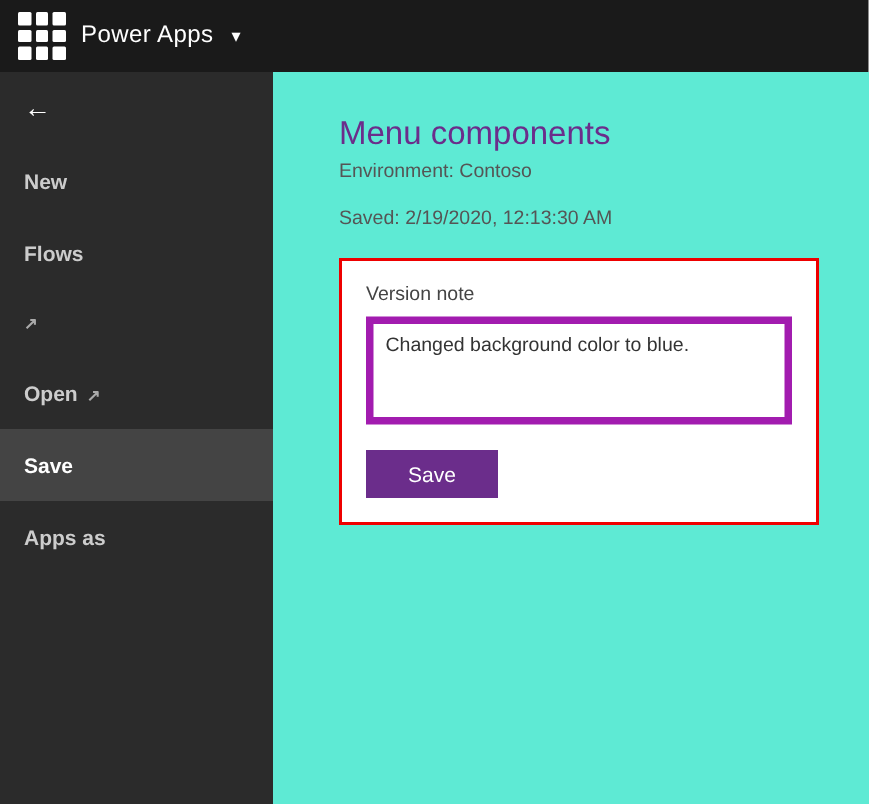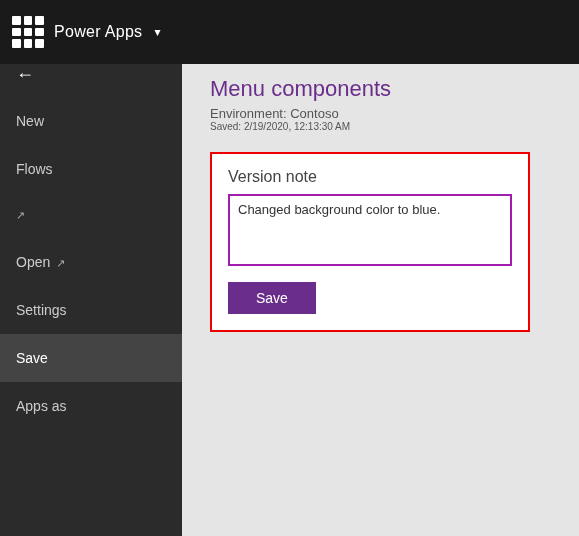--- a/index.html
+++ b/index.html
@@ -8,21 +8,21 @@
       height: 536px;
       font-family: 'Segoe UI', sans-serif;
       display: flex;
       overflow: hidden;
     }
 
     
     .top-bar {
       position: absolute;
       top: 0; left: 0; right: 0;
-      height: 64px;
+      height: 48px;
       background: #1a1a1a;
       display: flex;
       align-items: center;
       padding: 0 12px;
       gap: 10px;
       z-index: 10;
     }
     .waffle-icon {
       width: 32px;
       height: 32px;
@@ -75,75 +75,76 @@
     }
 
     .nav-item {
       display: flex;
       align-items: flex-end;
       padding: 16px 16px;
       color: #ccc;
       cursor: pointer;
       font-size: 14px;
       gap: 6px;
+      font-weight: bold;
     }
     .nav-item.highlighted {
       background: #444;
       color: #fff;
     }
     .ext-icon {
       font-size: 11px;
       color: #aaa;
     }
 
     
     .main-content {
       flex: 1;
-      background: #e5e5e5;
-      padding: 28px 28px;
+      background: #5eead4;
+      padding: 28px 44px;
       overflow: auto;
     }
 
     .page-title {
       font-size: 22px;
       color: #6b2d8b;
       font-weight: 400;
       margin-bottom: 4px;
     }
 
     .environment-label {
       font-size: 13px;
       color: #555;
-      margin-bottom: 0;
+      margin-bottom: 16px;
     }
 
     .saved-label {
-      font-size: 10px;
+      font-size: 13px;
       color: #555;
       margin-bottom: 20px;
     }
 
     
     .version-box {
       border: 2px solid #e00;
       background: #fff;
       padding: 14px 16px 16px;
       width: 320px;
     }
 
     .version-label {
-      font-size: 16px;
+      font-size: 13px;
       color: #444;
       margin-bottom: 8px;
     }
 
     .version-textarea {
       width: 100%;
       height: 72px;
-      border: 2px solid #a21caf;
+      border: 5px solid #a21caf;
       resize: none;
       font-size: 13px;
       color: #333;
       padding: 6px 8px;
       font-family: 'Segoe UI', sans-serif;
       outline: none;
     }
 
     .save-button {
       margin-top: 12px;
@@ -188,23 +189,20 @@
     <div class="nav-item">
       <span>Flows</span>
     </div>
     <div class="nav-item">
       <span class="ext-icon">↗</span>
     </div>
     <div class="nav-item">
       <span>Open</span>
       <span class="ext-icon">↗</span>
     </div>
-    <div class="nav-item">
-      <span>Settings</span>
-    </div>
     <div class="nav-item highlighted">
       <span>Save</span>
     </div>
     <div class="nav-item">
       <span>Apps as</span>
     </div>
   </div>
 
   <div class="main-content">
     <h1 class="page-title">Menu components</h1>

